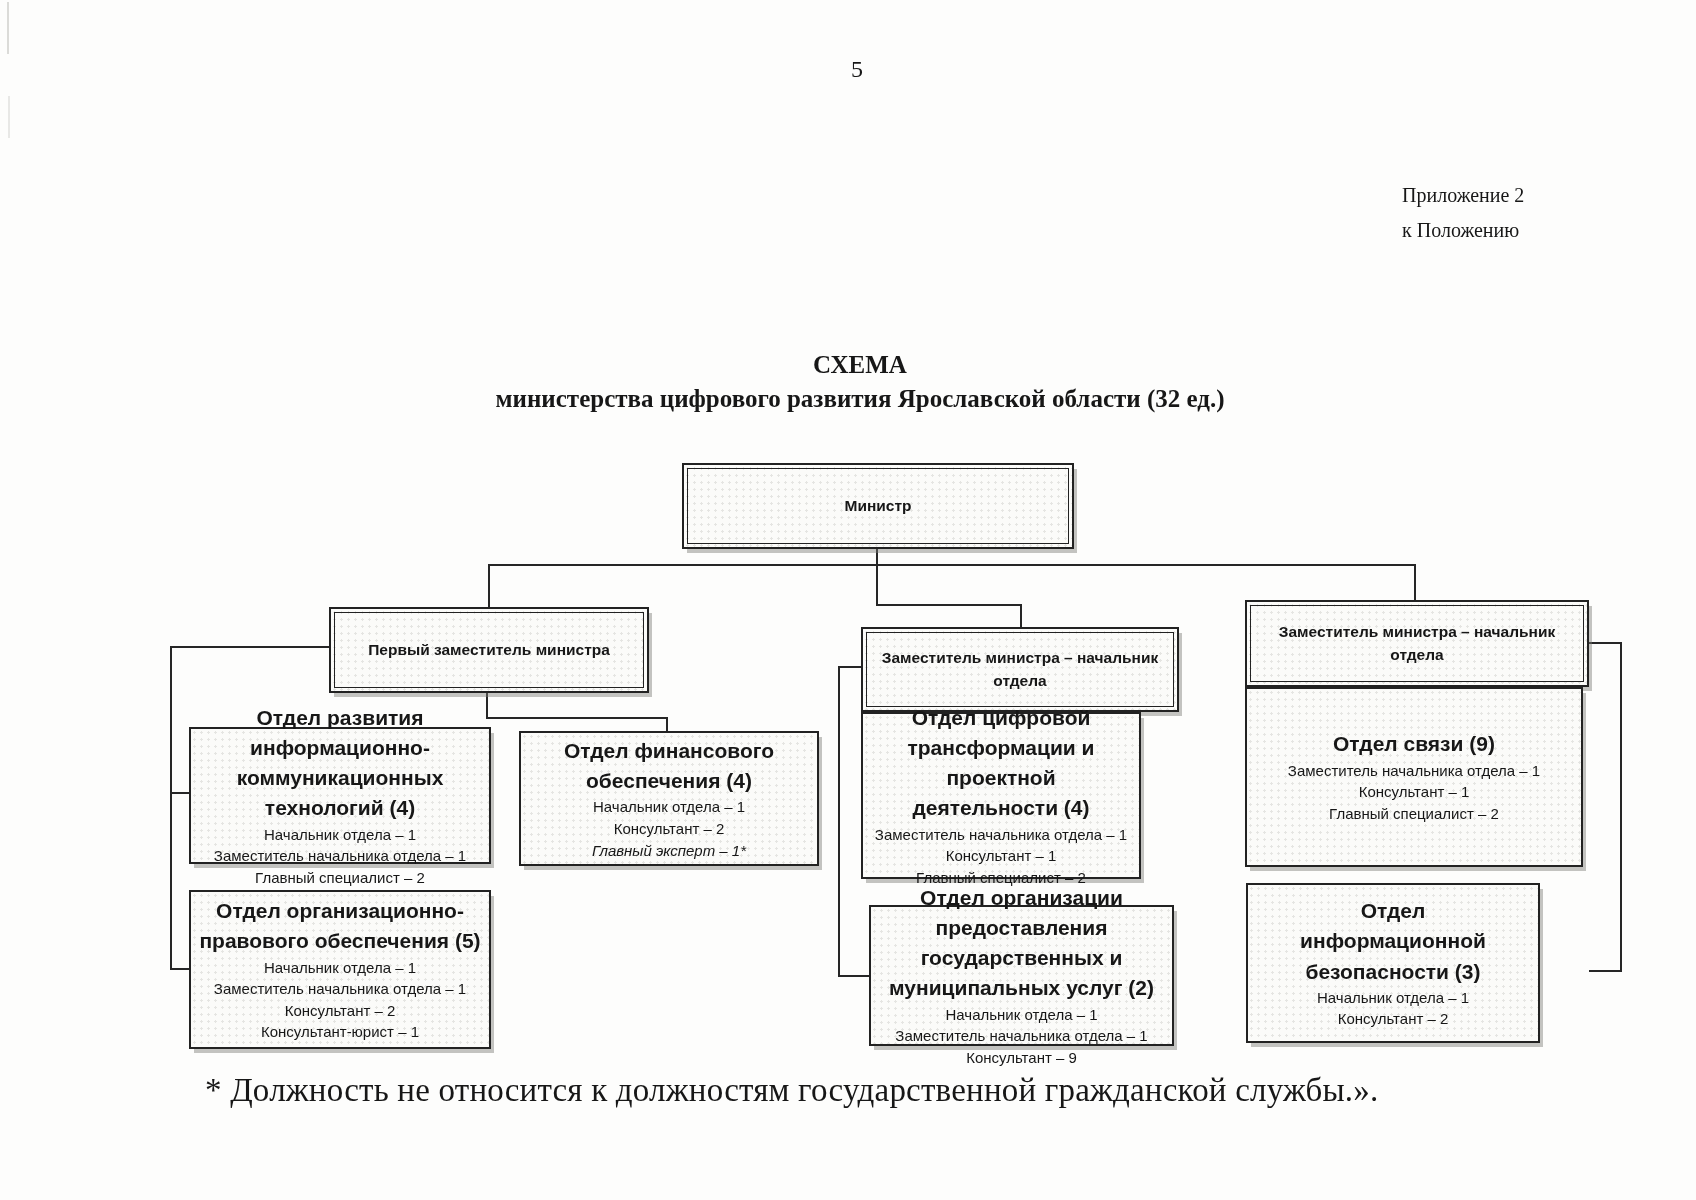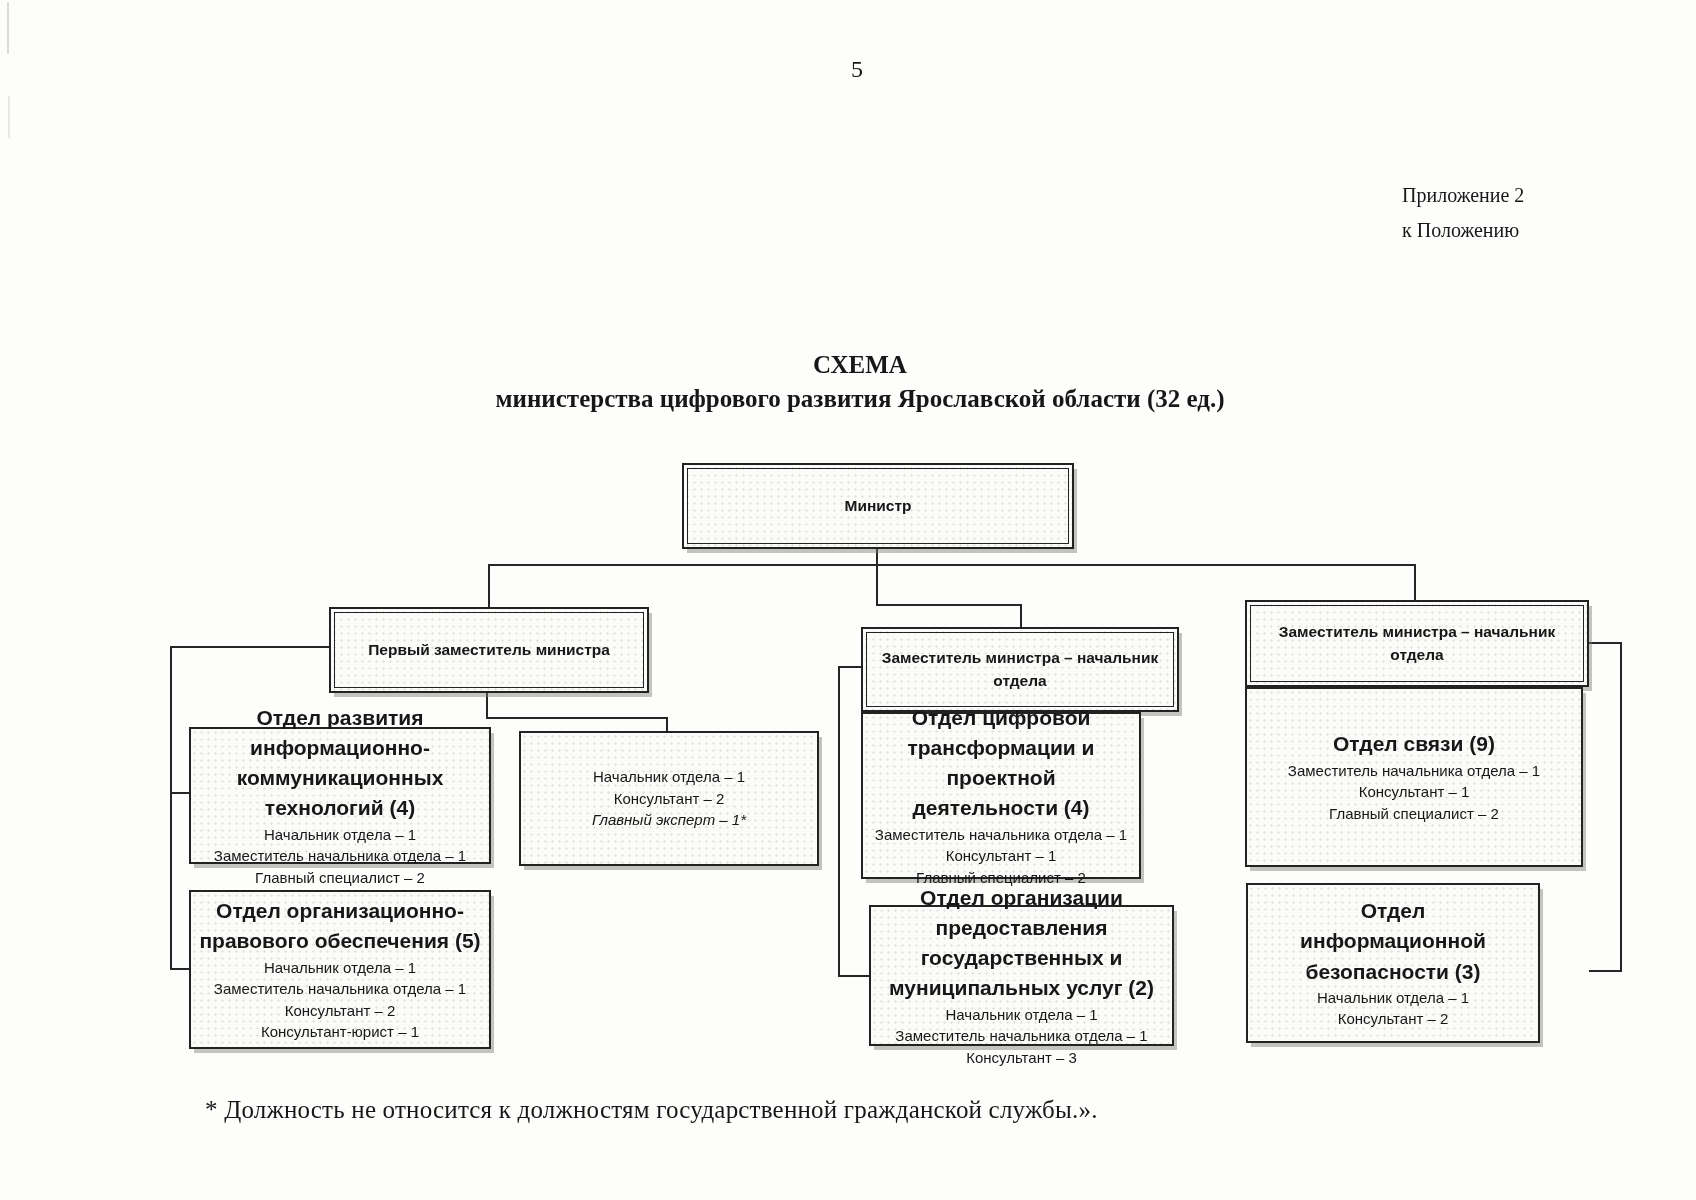--- a/index.html
+++ b/index.html
@@ -52,22 +52,22 @@
   }
   .annex {
     position: absolute; top: 178px; left: 1402px;
     font-size: 20px; line-height: 35px; white-space: nowrap;
   }
   .title-block {
     position: absolute; top: 348px; left: 12px; width: 1696px;
     text-align: center; font-weight: 700; font-size: 25px; line-height: 34px;
   }
   .footnote {
-    position: absolute; top: 1096px; left: 205px;
-    font-size: 25px; letter-spacing: 0.2px;
+    position: absolute; top: 1072px; left: 205px;
+    font-size: 33px; letter-spacing: 0.2px;
   }
 
   
   .scan-mark { position: absolute; background: #c9c9c5; }
 </style>
 </head>
 <body>
 
 <div class="page">
 
@@ -128,41 +128,42 @@
 
   <div class="box" style="left:189px; top:890px; width:302px; height:159px;">
     <div class="b-title">Отдел организационно-правового обеспечения (5)</div>
     <div class="b-line">Начальник отдела – 1</div>
     <div class="b-line">Заместитель начальника отдела – 1</div>
     <div class="b-line">Консультант – 2</div>
     <div class="b-line">Консультант-юрист – 1</div>
   </div>
 
   <div class="box" style="left:519px; top:731px; width:300px; height:135px;">
+    <div class="b-title">Отдел финансового обеспечения (4)</div>
     <div class="b-line">Начальник отдела – 1</div>
     <div class="b-line">Консультант – 2</div>
     <div class="b-line it">Главный эксперт – 1*</div>
   </div>
 
   <div class="box dbl" style="left:861px; top:627px; width:318px; height:85px;">
     <div class="hdr" style="max-width:280px;">Заместитель министра – начальник отдела</div>
   </div>
 
   <div class="box" style="left:861px; top:712px; width:280px; height:167px;">
     <div class="b-title" style="max-width:296px;">Отдел цифровой трансформации и проектной деятельности  (4)</div>
     <div class="b-line">Заместитель начальника отдела – 1</div>
     <div class="b-line">Консультант – 1</div>
     <div class="b-line">Главный специалист – 2</div>
   </div>
 
   <div class="box" style="left:869px; top:905px; width:305px; height:141px; padding:2px 6px;">
     <div class="b-title">Отдел организации предоставления государственных и муниципальных услуг (2)</div>
     <div class="b-line">Начальник отдела – 1</div>
     <div class="b-line">Заместитель начальника отдела – 1</div>
-    <div class="b-line">Консультант – 3</div>
+    <div class="b-line">Консультант – 9</div>
   </div>
 
   <div class="box dbl" style="left:1245px; top:600px; width:344px; height:87px;">
     <div class="hdr" style="max-width:300px;">Заместитель министра – начальник отдела</div>
   </div>
 
   <div class="box" style="left:1245px; top:687px; width:338px; height:180px;">
     <div class="b-title">Отдел связи (9)</div>
     <div class="b-line">Заместитель начальника отдела – 1</div>
     <div class="b-line">Консультант – 1</div>

